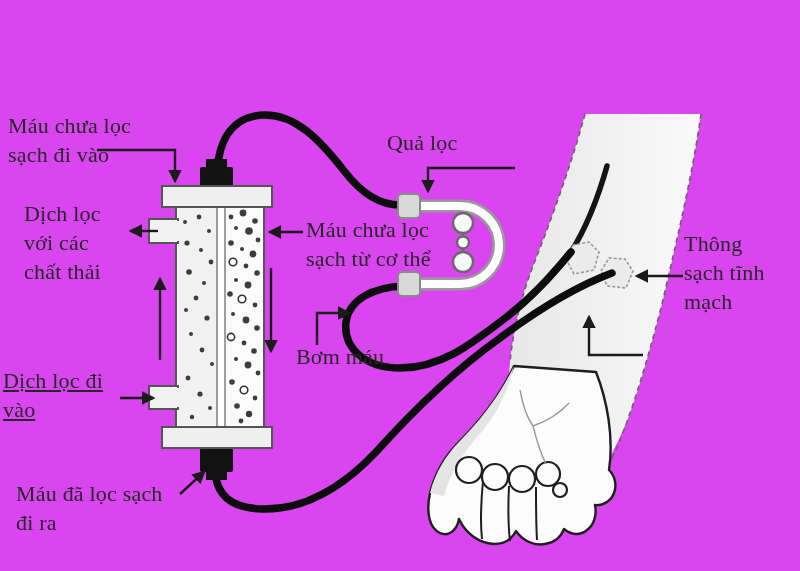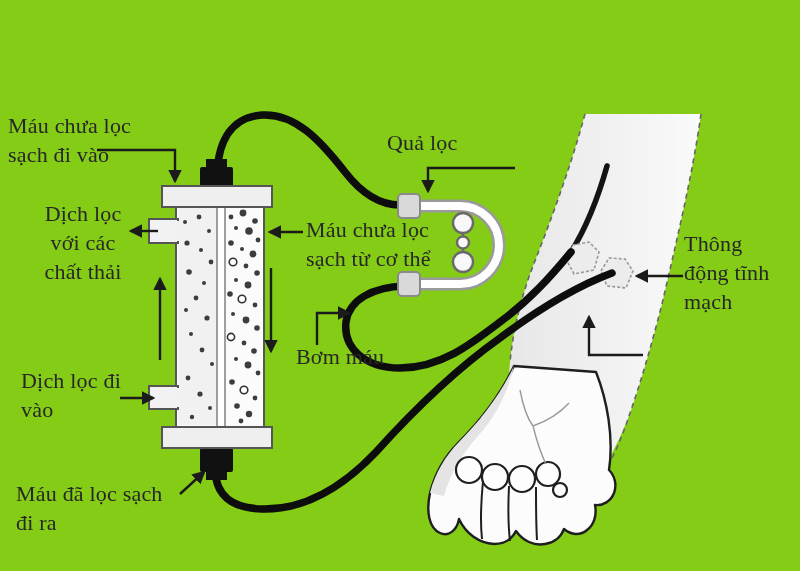--- a/index.html
+++ b/index.html
@@ -1,21 +1,21 @@
 <!DOCTYPE html>
 <html><head>
 <meta charset="utf-8">
 <style>
   html,body{margin:0;padding:0;background:#ffffff;}
-  .stage{position:relative;width:800px;height:571px;background:#84cc16;overflow:hidden;
+  .stage{position:relative;width:800px;height:571px;background:#d946ef;overflow:hidden;
          font-family:"Liberation Serif","DejaVu Serif",serif;}
   .stage svg{position:absolute;left:0;top:0;}
   .lbl{position:absolute;font-size:22px;line-height:29px;color:#272727;
        white-space:pre-line;letter-spacing:.2px;}
-  .lbl.center{text-align:center;}
+  .lbl.center{}
 </style>
 </head>
 <body>
 
 <div class="stage">
 
 <svg width="800" height="571" viewBox="0 0 800 571">
   <defs>
     <marker id="ah" viewBox="0 0 9 9" refX="7.4" refY="4.5" markerWidth="5.6" markerHeight="5.6" orient="auto">
       <path d="M0,0 L9,4.5 L0,9 Z" fill="#1b1b1b"></path>
@@ -187,25 +187,25 @@
     <polyline points="683,276 637,276" marker-end="url(#ah)"></polyline>
     <polyline points="643,355 589,355 589,317" marker-end="url(#ah)"></polyline>
   </g>
 </svg>
 
 <div class="lbl" style="left:8px;top:111px;">Máu chưa lọc
 sạch đi vào</div>
 <div class="lbl center" style="left:24px;top:199px;width:118px;">Dịch lọc
 với các
 chất thải</div>
-<div class="lbl" style="left:21px;top:366px;">Dịch lọc đi
+<div class="lbl" style="left:3px;top:366px;text-decoration:underline;">Dịch lọc đi
 vào</div>
 <div class="lbl" style="left:16px;top:479px;">Máu đã lọc sạch
 đi ra</div>
 <div class="lbl" style="left:387px;top:128px;text-align:right;">Quả lọc</div>
 <div class="lbl" style="left:306px;top:215px;">Máu chưa lọc
 sạch từ cơ thể</div>
 <div class="lbl" style="left:296px;top:342px;">Bơm máu</div>
 <div class="lbl" style="left:684px;top:229px;">Thông
-động tĩnh
+sạch tĩnh
 mạch</div>
 
 </div>
 
 </body></html>

